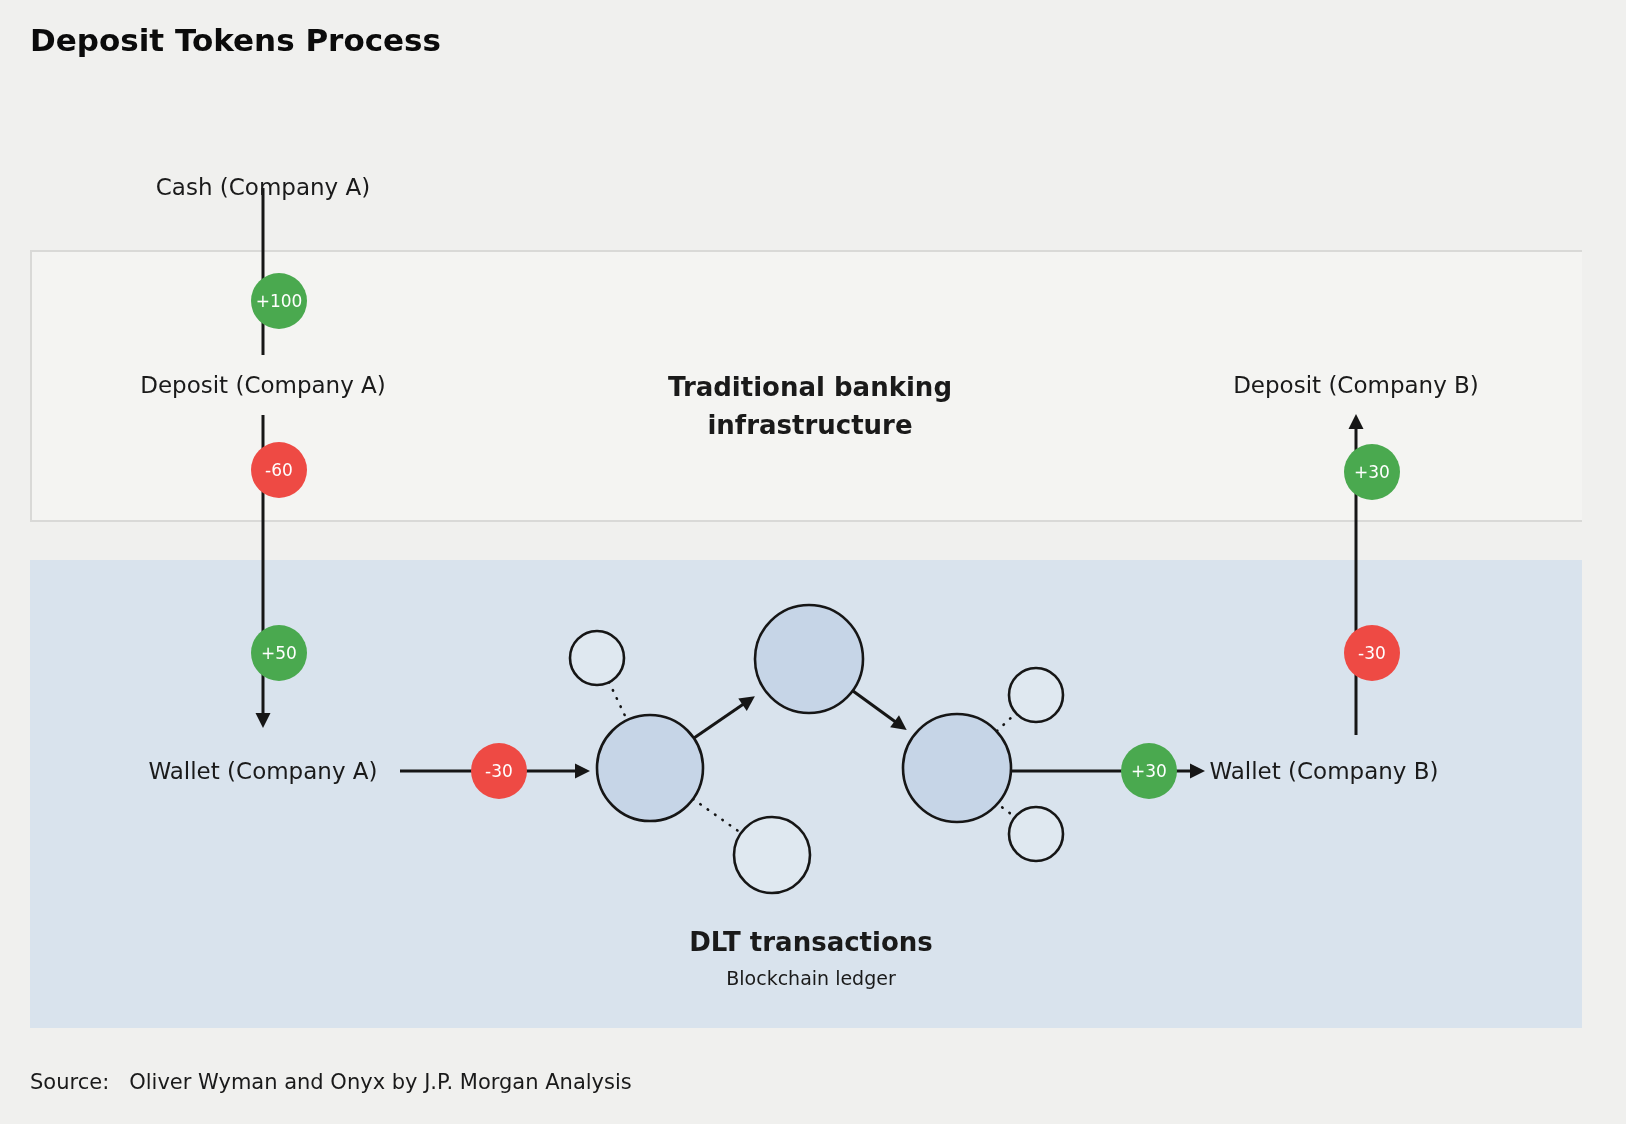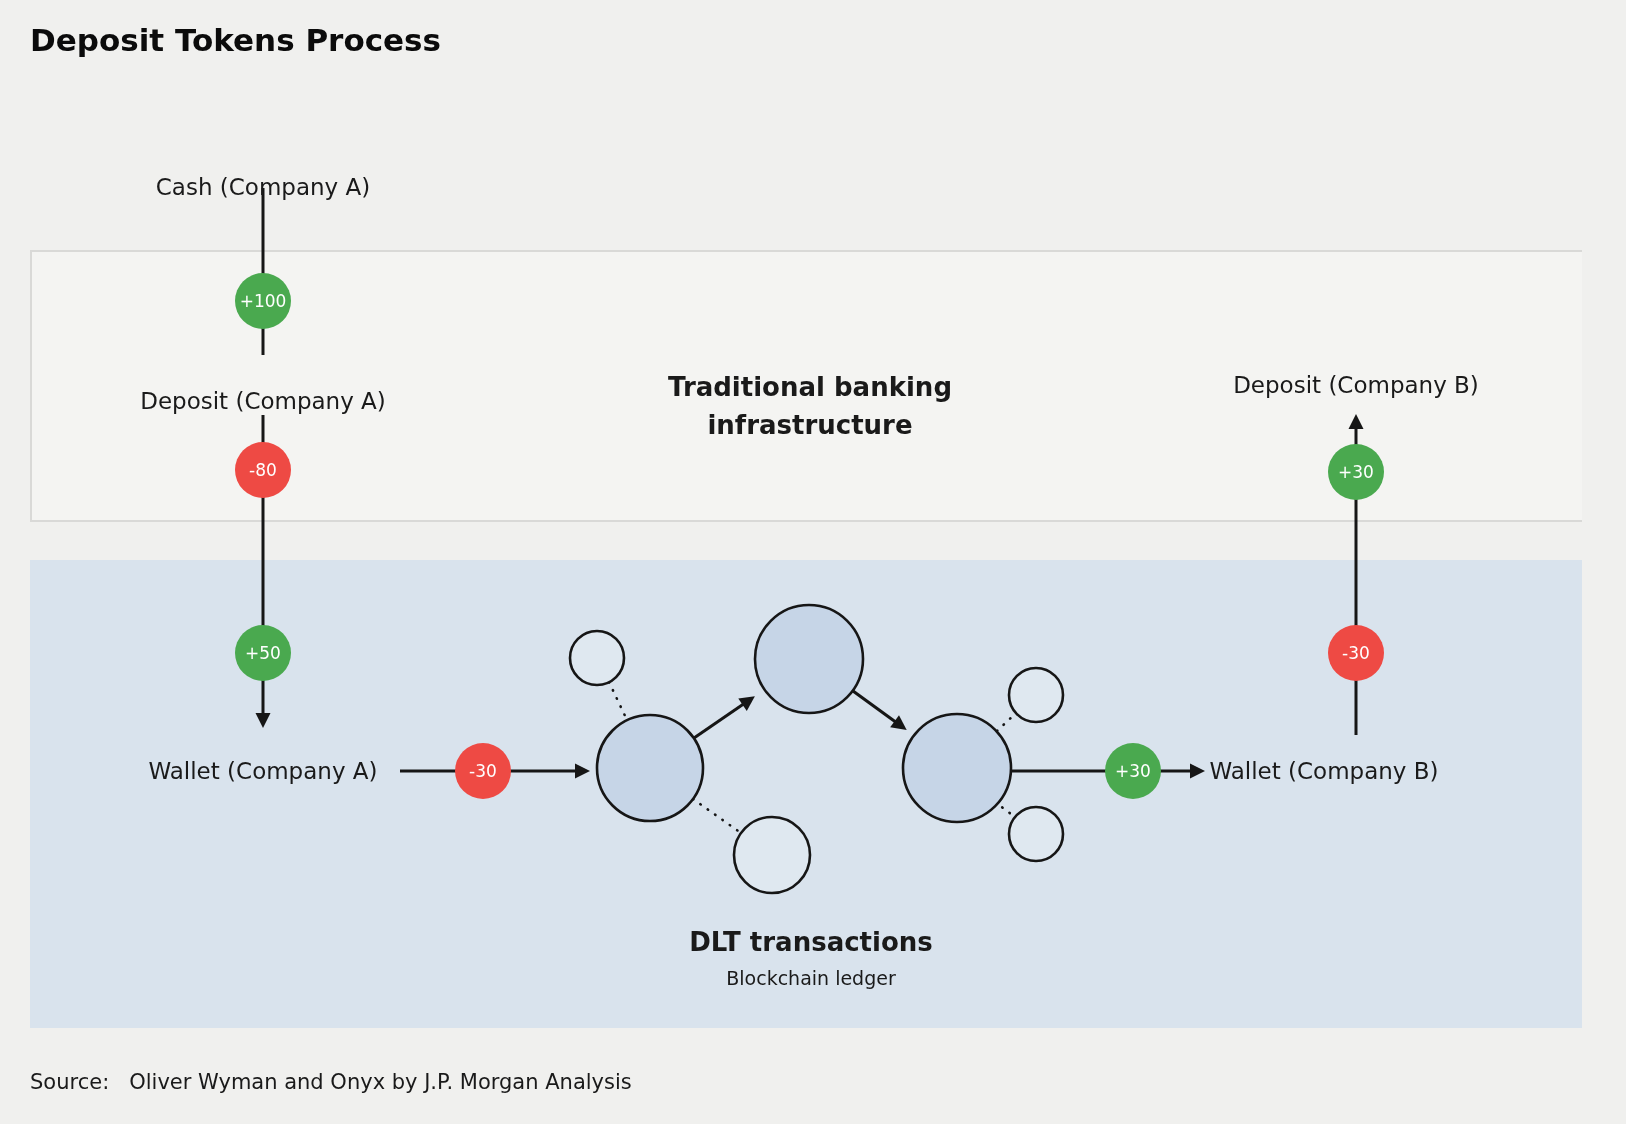--- a/index.html
+++ b/index.html
@@ -91,20 +91,21 @@
     position: absolute;
     width: 56px; height: 56px;
     border-radius: 50%;
     transform: translate(-50%, -50%);
     display: flex;
     align-items: center;
     justify-content: center;
     color: #ffffff;
     font-size: 17px;
     z-index: 4;
+    margin-left: 16px;
   }
   .token.credit { background: var(--credit); }
   .token.debit  { background: var(--debit); }
   svg.flow-layer {
     position: absolute;
     left: 0; top: 0;
     z-index: 2;
     pointer-events: none;
   }
   .flow {
@@ -185,27 +186,27 @@
     <circle class="node" cx="650" cy="768" r="53"></circle>
     <circle class="node" cx="809" cy="659" r="54"></circle>
     <circle class="node" cx="957" cy="768" r="54"></circle>
     <circle class="node-sm" cx="597" cy="658" r="27"></circle>
     <circle class="node-sm" cx="772" cy="855" r="38"></circle>
     <circle class="node-sm" cx="1036" cy="695" r="27"></circle>
     <circle class="node-sm" cx="1036" cy="834" r="27"></circle>
   </svg>
 
   <div class="account-label" style="left:263px; top:162px;margin-top:25px;">Cash (Company A)</div>
-  <div class="account-label" style="left:263px; top:385px;margin-top:16px;">Deposit (Company A)</div>
+  <div class="account-label" style="left:263px; top:385px;">Deposit (Company A)</div>
   <div class="account-label" style="left:263px; top:771px;">Wallet (Company A)</div>
   <div class="account-label" style="left:1356px; top:385px;">Deposit (Company B)</div>
   <div class="account-label" style="left:1324px; top:771px;text-align:center;">Wallet (Company B)</div>
 
   <div class="token credit" style="left:263px; top:301px;">+100</div>
-  <div class="token debit" style="left:263px; top:470px;">-80</div>
+  <div class="token debit" style="left:263px; top:470px;">-60</div>
   <div class="token credit" style="left:263px; top:653px;">+50</div>
   <div class="token debit" style="left:483px; top:771px;">-30</div>
   <div class="token credit" style="left:1133px; top:771px;">+30</div>
   <div class="token debit" style="left:1356px; top:653px;">-30</div>
   <div class="token credit" style="left:1356px; top:472px;">+30</div>
 
   <div class="source-row">
     <span>Source:</span>
     <span class="source-text">Oliver Wyman and Onyx by J.P. Morgan Analysis</span>
   </div>

